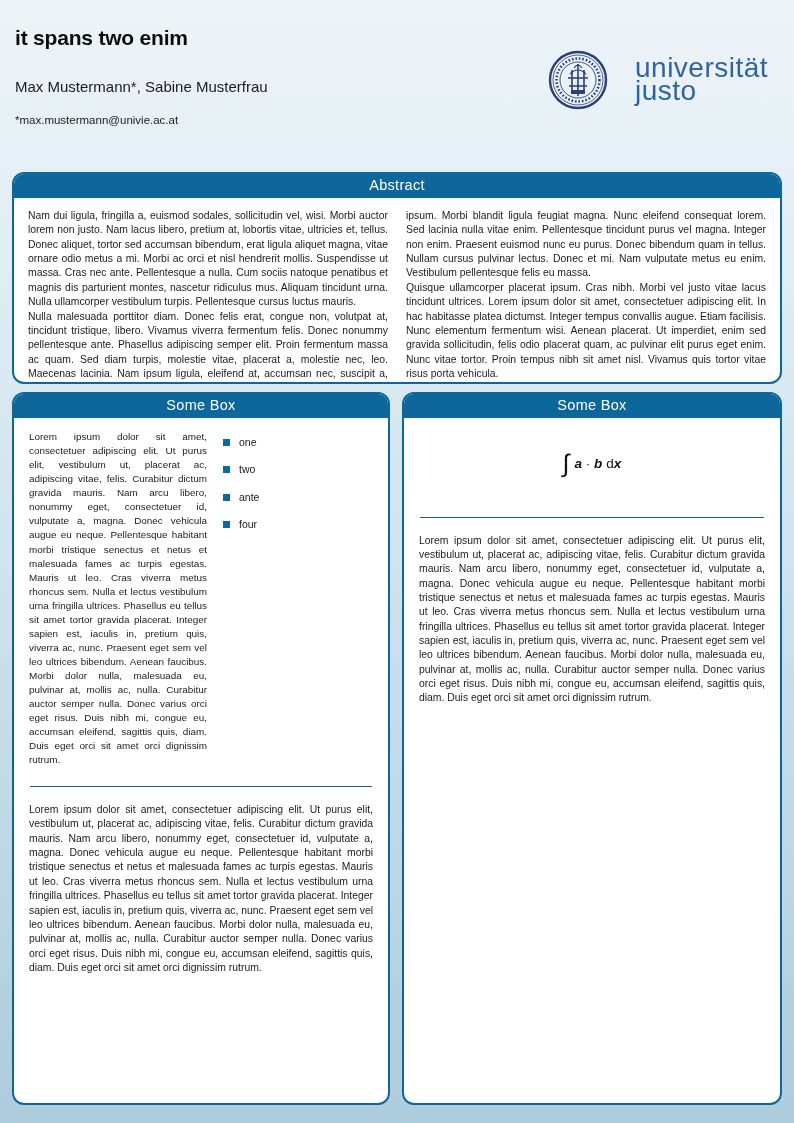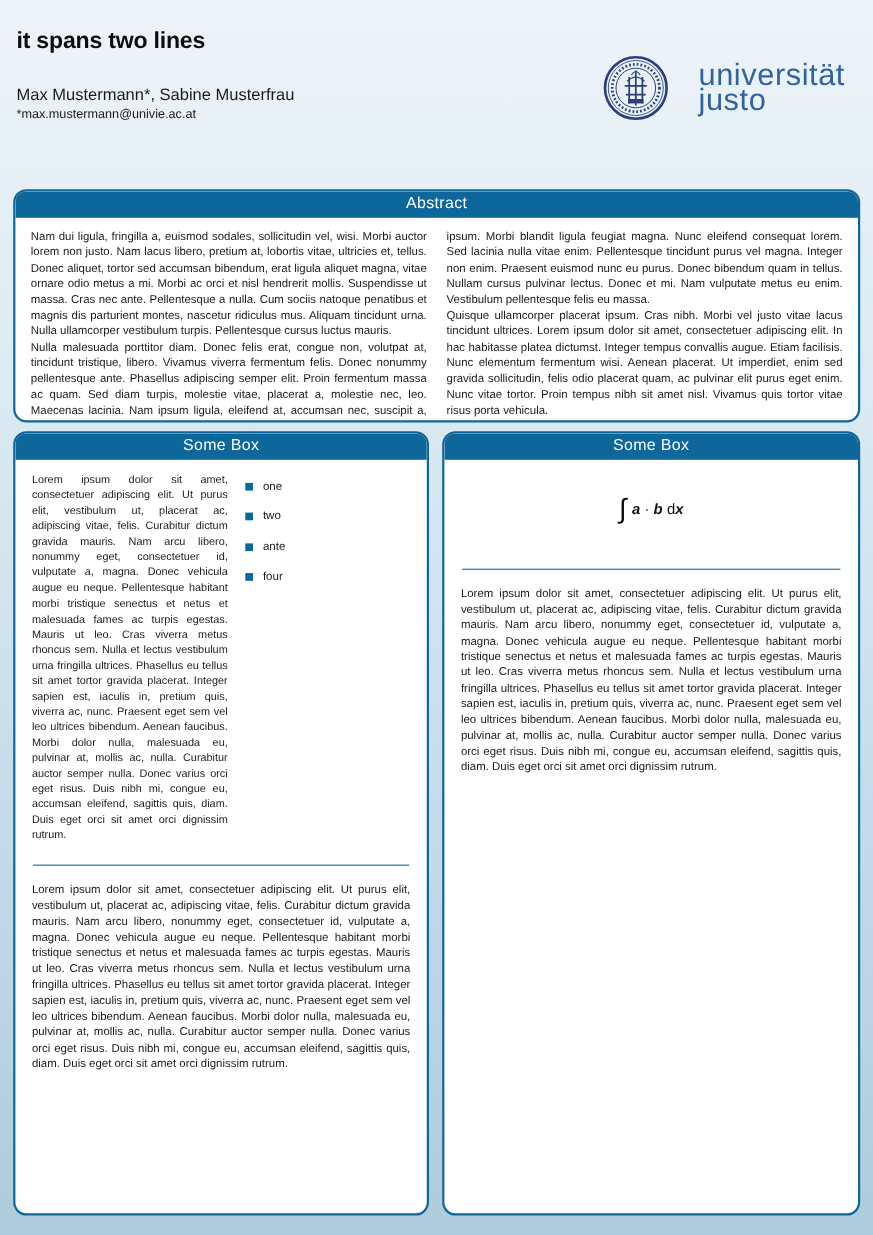--- a/index.html
+++ b/index.html
@@ -10,21 +10,21 @@
     font-family: "Liberation Sans", sans-serif;
     background: linear-gradient(180deg, #eef4f8 0%, #dcebf3 30%, #c6dcea 65%, #adccdc 100%);
     color: #1b1b1b;
   }
   .poster-header { position: absolute; left: 15px; top: 24px; width: 520px; }
   .poster-title {
     font-size: 21px; font-weight: 700; line-height: 1.33; color: #0d0d0d;
     letter-spacing: -0.2px;
   }
   .poster-authors { margin-top: 26px; font-size: 15px; color: #1b1b1b; }
-  .poster-email { margin-top: 3px; font-size: 11.5px; color: #1b1b1b; }
+  .poster-email { margin-top: 19px; font-size: 11.5px; color: #1b1b1b; }
 
   .logo { position: absolute; left: 548px; top: 50px; display: flex; align-items: center; }
   .logo-seal { width: 60px; height: 60px; }
   .logo-text {
     margin-left: 27px; color: #31649f; font-size: 28px; line-height: 0.82;
     font-weight: 400; letter-spacing: 0.5px;
   }
 
   .box {
     position: absolute; background: #ffffff;
@@ -60,21 +60,21 @@
   .formula-wrap { text-align: center; padding: 16px 0 22px 0; font-size: 13.5px; color: #111; }
   .formula-int { font-size: 25px; font-weight: 300; vertical-align: -4px; margin-right: 5px; }
   .fv { font-style: italic; font-weight: 700; }
   .fd { font-style: normal; font-weight: 400; margin-left: 4px; }
 </style>
 </head>
 <body>
 
 <div class="poster-header">
   <div class="poster-title">
-    <div>it spans two lines</div>
+    <div>it spans two enim</div>
   </div>
   <div class="poster-authors">Max Mustermann*, Sabine Musterfrau</div>
   <div class="poster-email">*max.mustermann@univie.ac.at</div>
 </div>
 
 <div class="logo">
   <svg class="logo-seal" viewBox="0 0 60 60">
     <circle cx="30" cy="30" r="28" fill="none" stroke="#2b3f78" stroke-width="2.4"></circle>
     <circle cx="30" cy="30" r="25" fill="none" stroke="#2b3f78" stroke-width="0.8"></circle>
     <circle cx="30" cy="30" r="21.5" fill="none" stroke="#2b3f78" stroke-width="2.5" stroke-dasharray="1.6 1.9"></circle>

